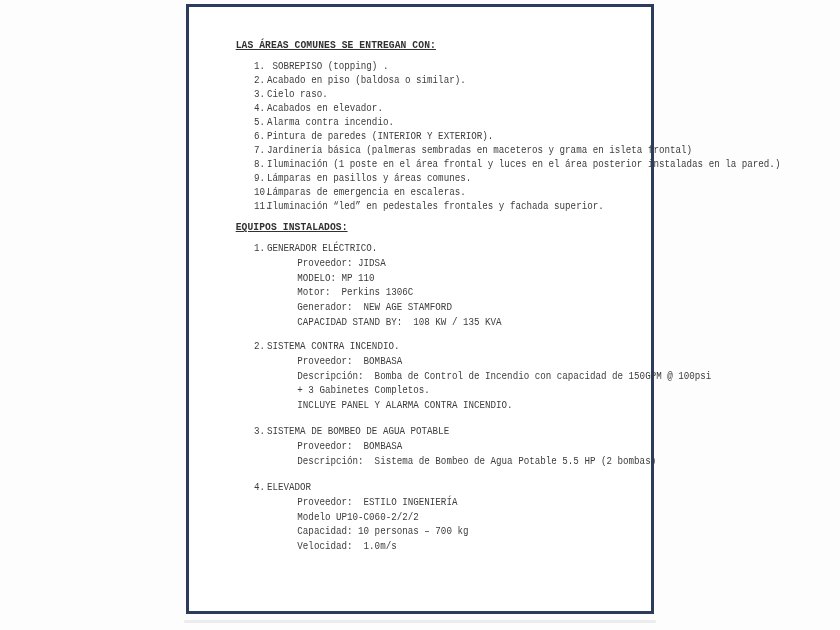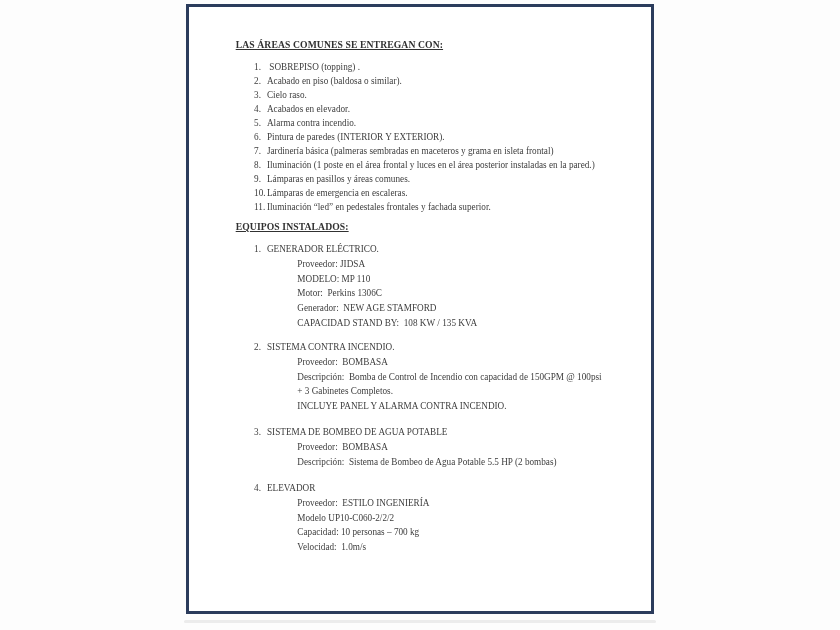--- a/index.html
+++ b/index.html
@@ -1,18 +1,18 @@
 <!DOCTYPE html>
 <html style="--border-color: #2b3c5c; --text-color: #3d3d3d;"><head>
 <meta charset="utf-8">
 <style>
   html,body{margin:0;padding:0;background:#ffffff;}
   .canvas{
     position:relative;width:840px;height:630px;background:#fdfdfd;overflow:hidden;
-    font-family:Liberation Serif, serif;
+    font-family:Liberation Mono, monospace;
   }
   .page-border{
     position:absolute;left:186px;top:4px;width:468px;height:610px;
     border:3px solid var(--border-color,#2b3c5c);background:#ffffff;box-sizing:border-box;
   }
   .page-shadow{
     position:absolute;left:184px;top:620px;width:472px;height:3px;
     background:#ececec;border-radius:2px;
   }
   .content{

